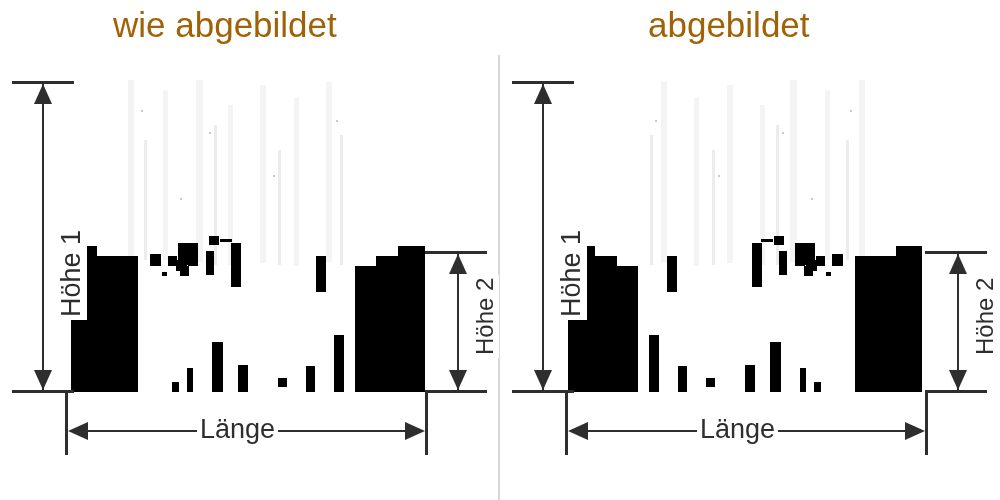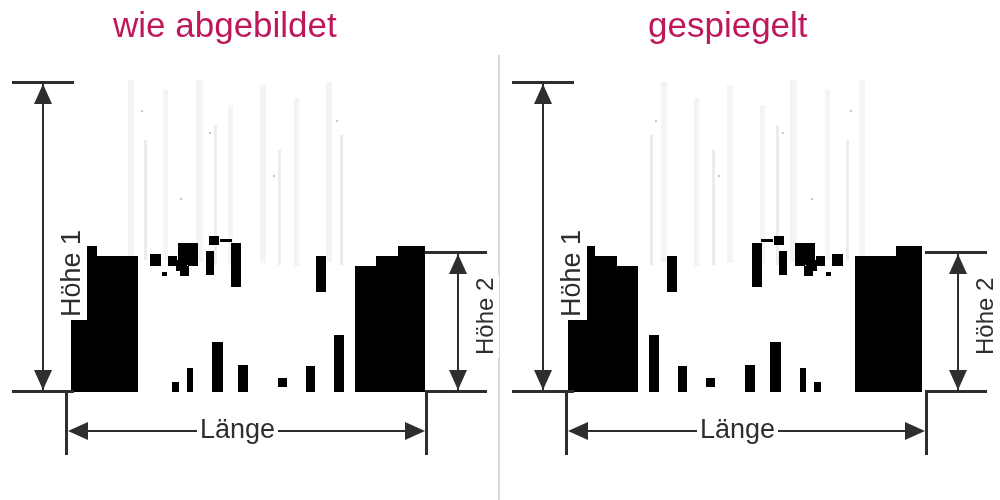--- a/index.html
+++ b/index.html
@@ -19,21 +19,21 @@
     background: #ffffff;
     overflow: hidden;
   }
 
   
   .heading {
     position: absolute;
     top: 2px;
     font-size: 35px;
     line-height: 46px;
-    color: #be185d;
+    color: #a16207;
     white-space: nowrap;
     font-weight: 400;
   }
   .heading.red { color: #cc0000; }
 
   
   .divider {
     position: absolute;
     left: 498px;
     top: 55px;
@@ -127,21 +127,21 @@
     transform-origin: 0 0;
     transform: rotate(-90deg);
   }
 </style>
 </head>
 <body>
 
 <div id="stage">
 
   <div class="heading" style="left:113px;">wie abgebildet</div>
-  <div class="heading" style="left:648px;">gespiegelt</div>
+  <div class="heading" style="left:648px;">abgebildet</div>
 
   <div class="divider"></div>
 
   <div class="panel left">
 
     <div class="photo">
       <div class="photo-inner">
         <div class="fade" style="left:60px;  top:0px;   width:6px;  height:180px;"></div>
         <div class="fade" style="left:95px;  top:10px;  width:5px;  height:170px;"></div>
         <div class="fade" style="left:128px; top:0px;   width:7px;  height:182px;"></div>

